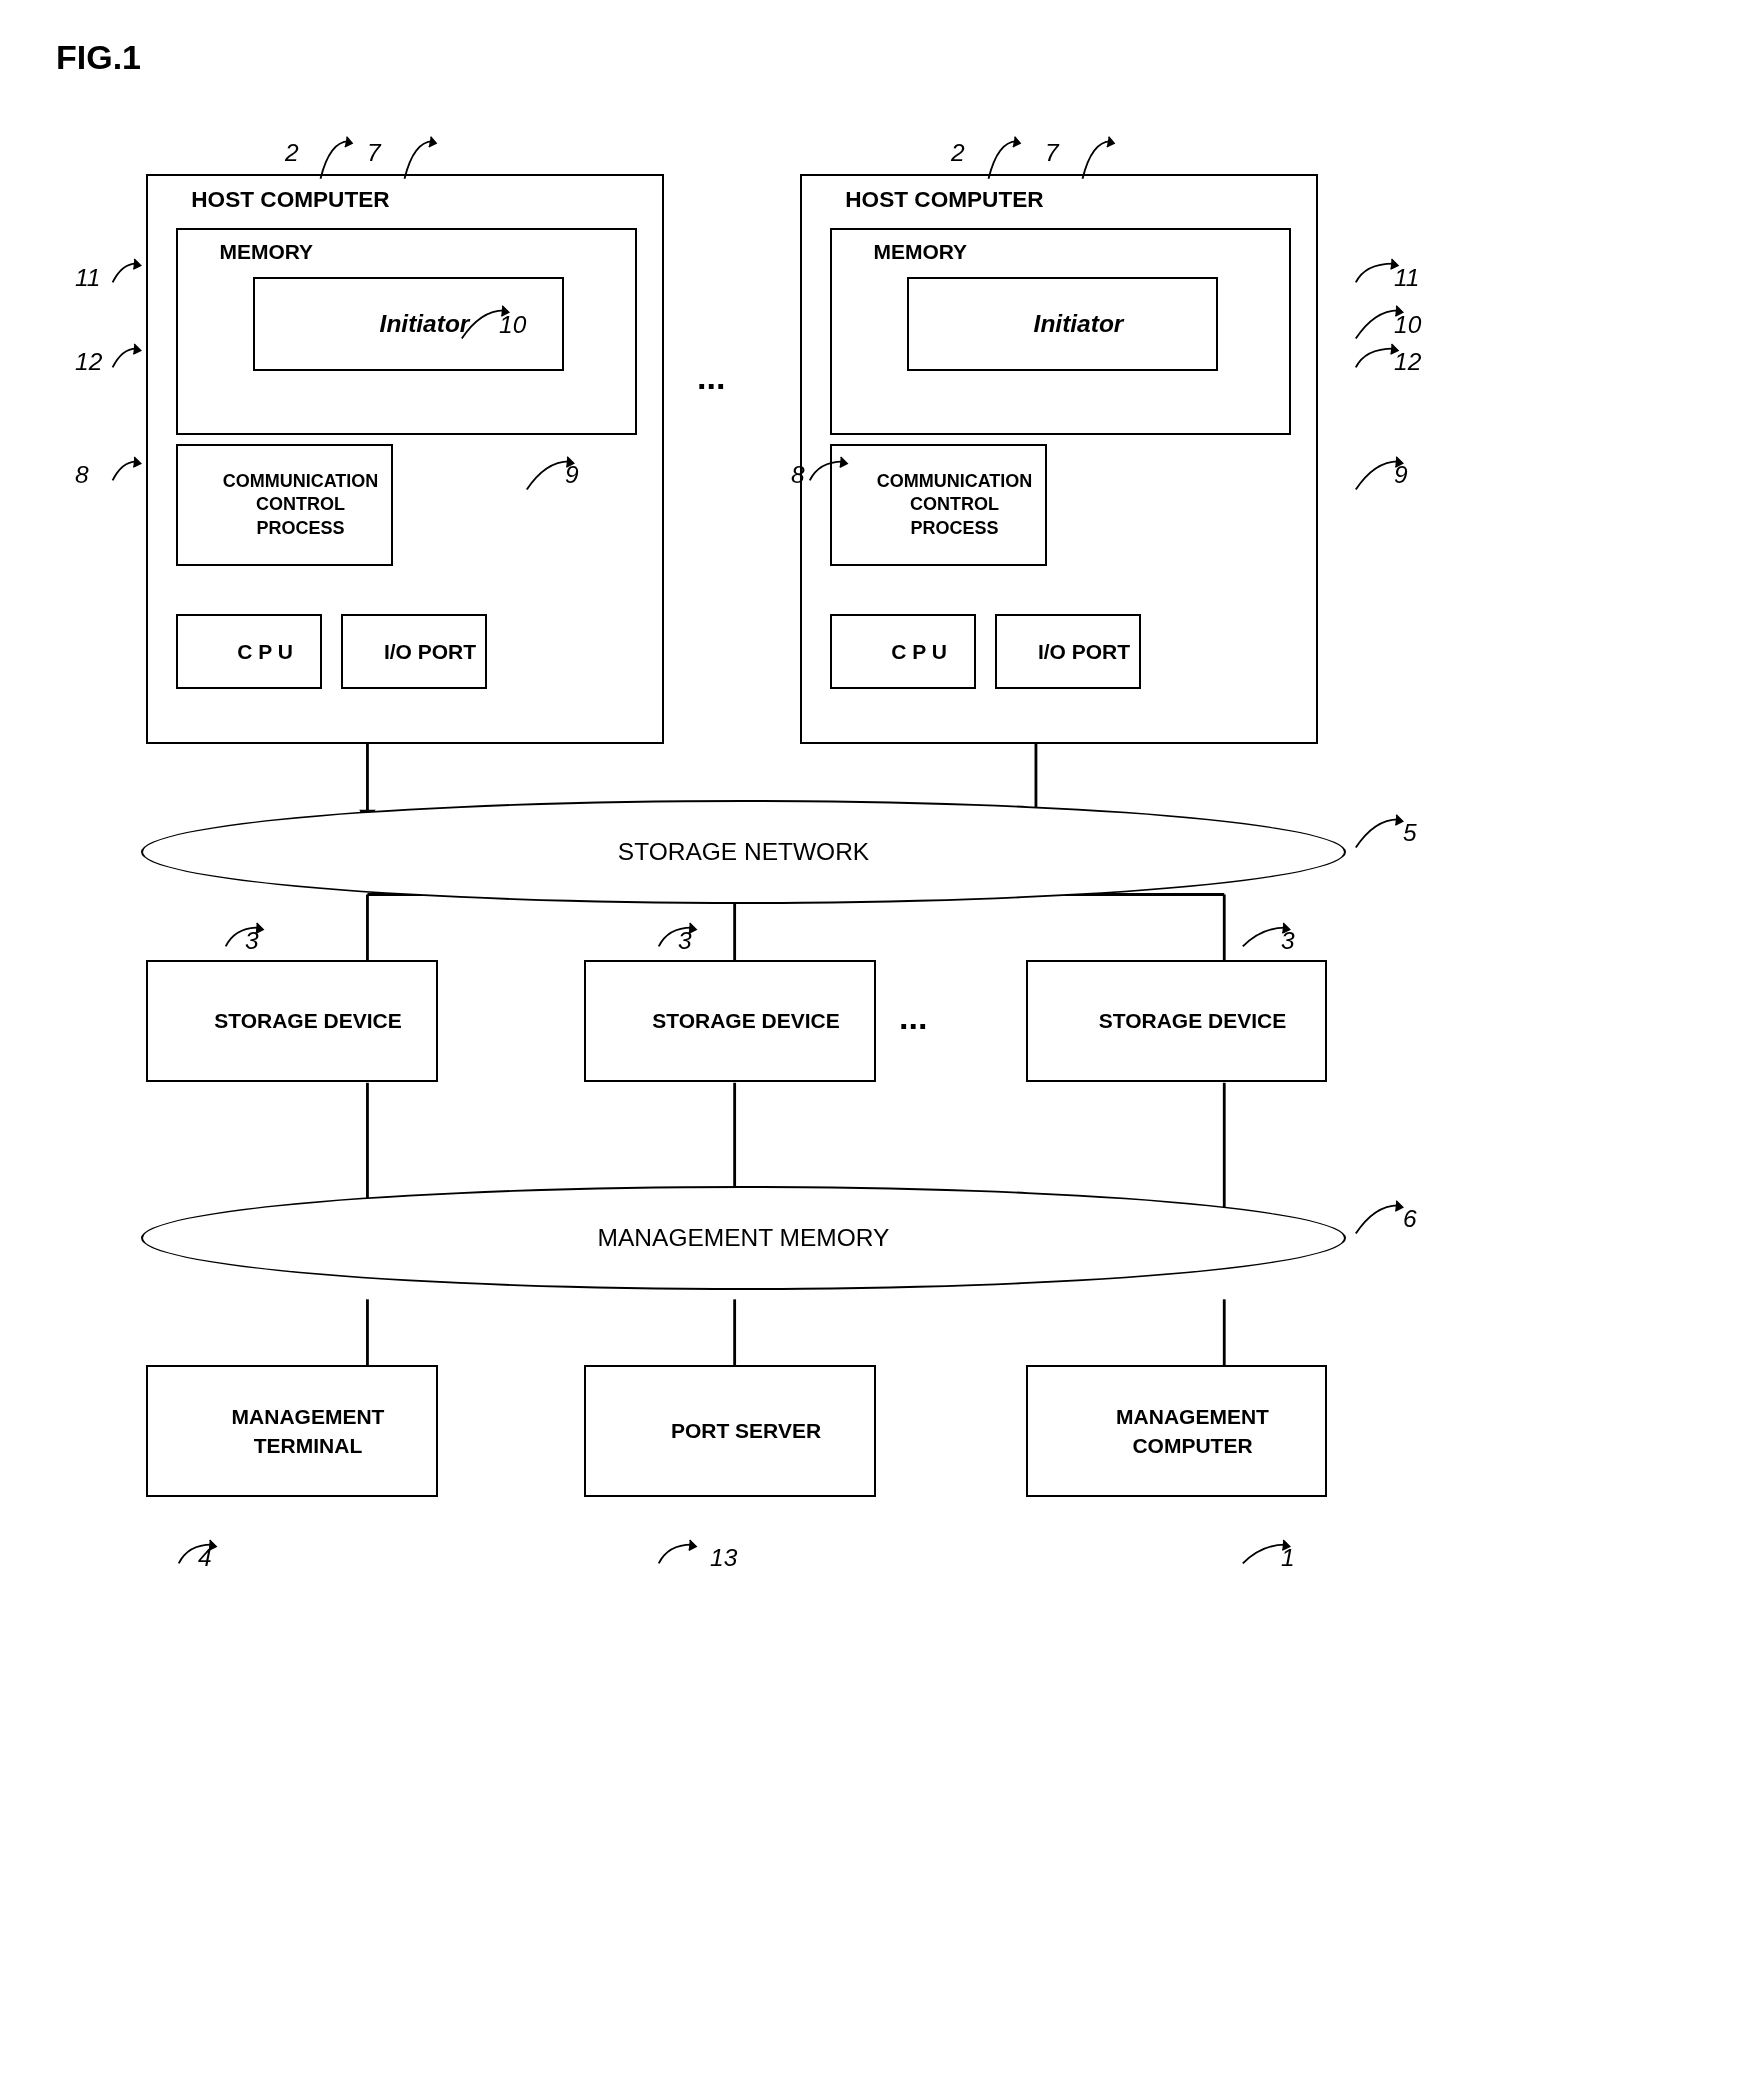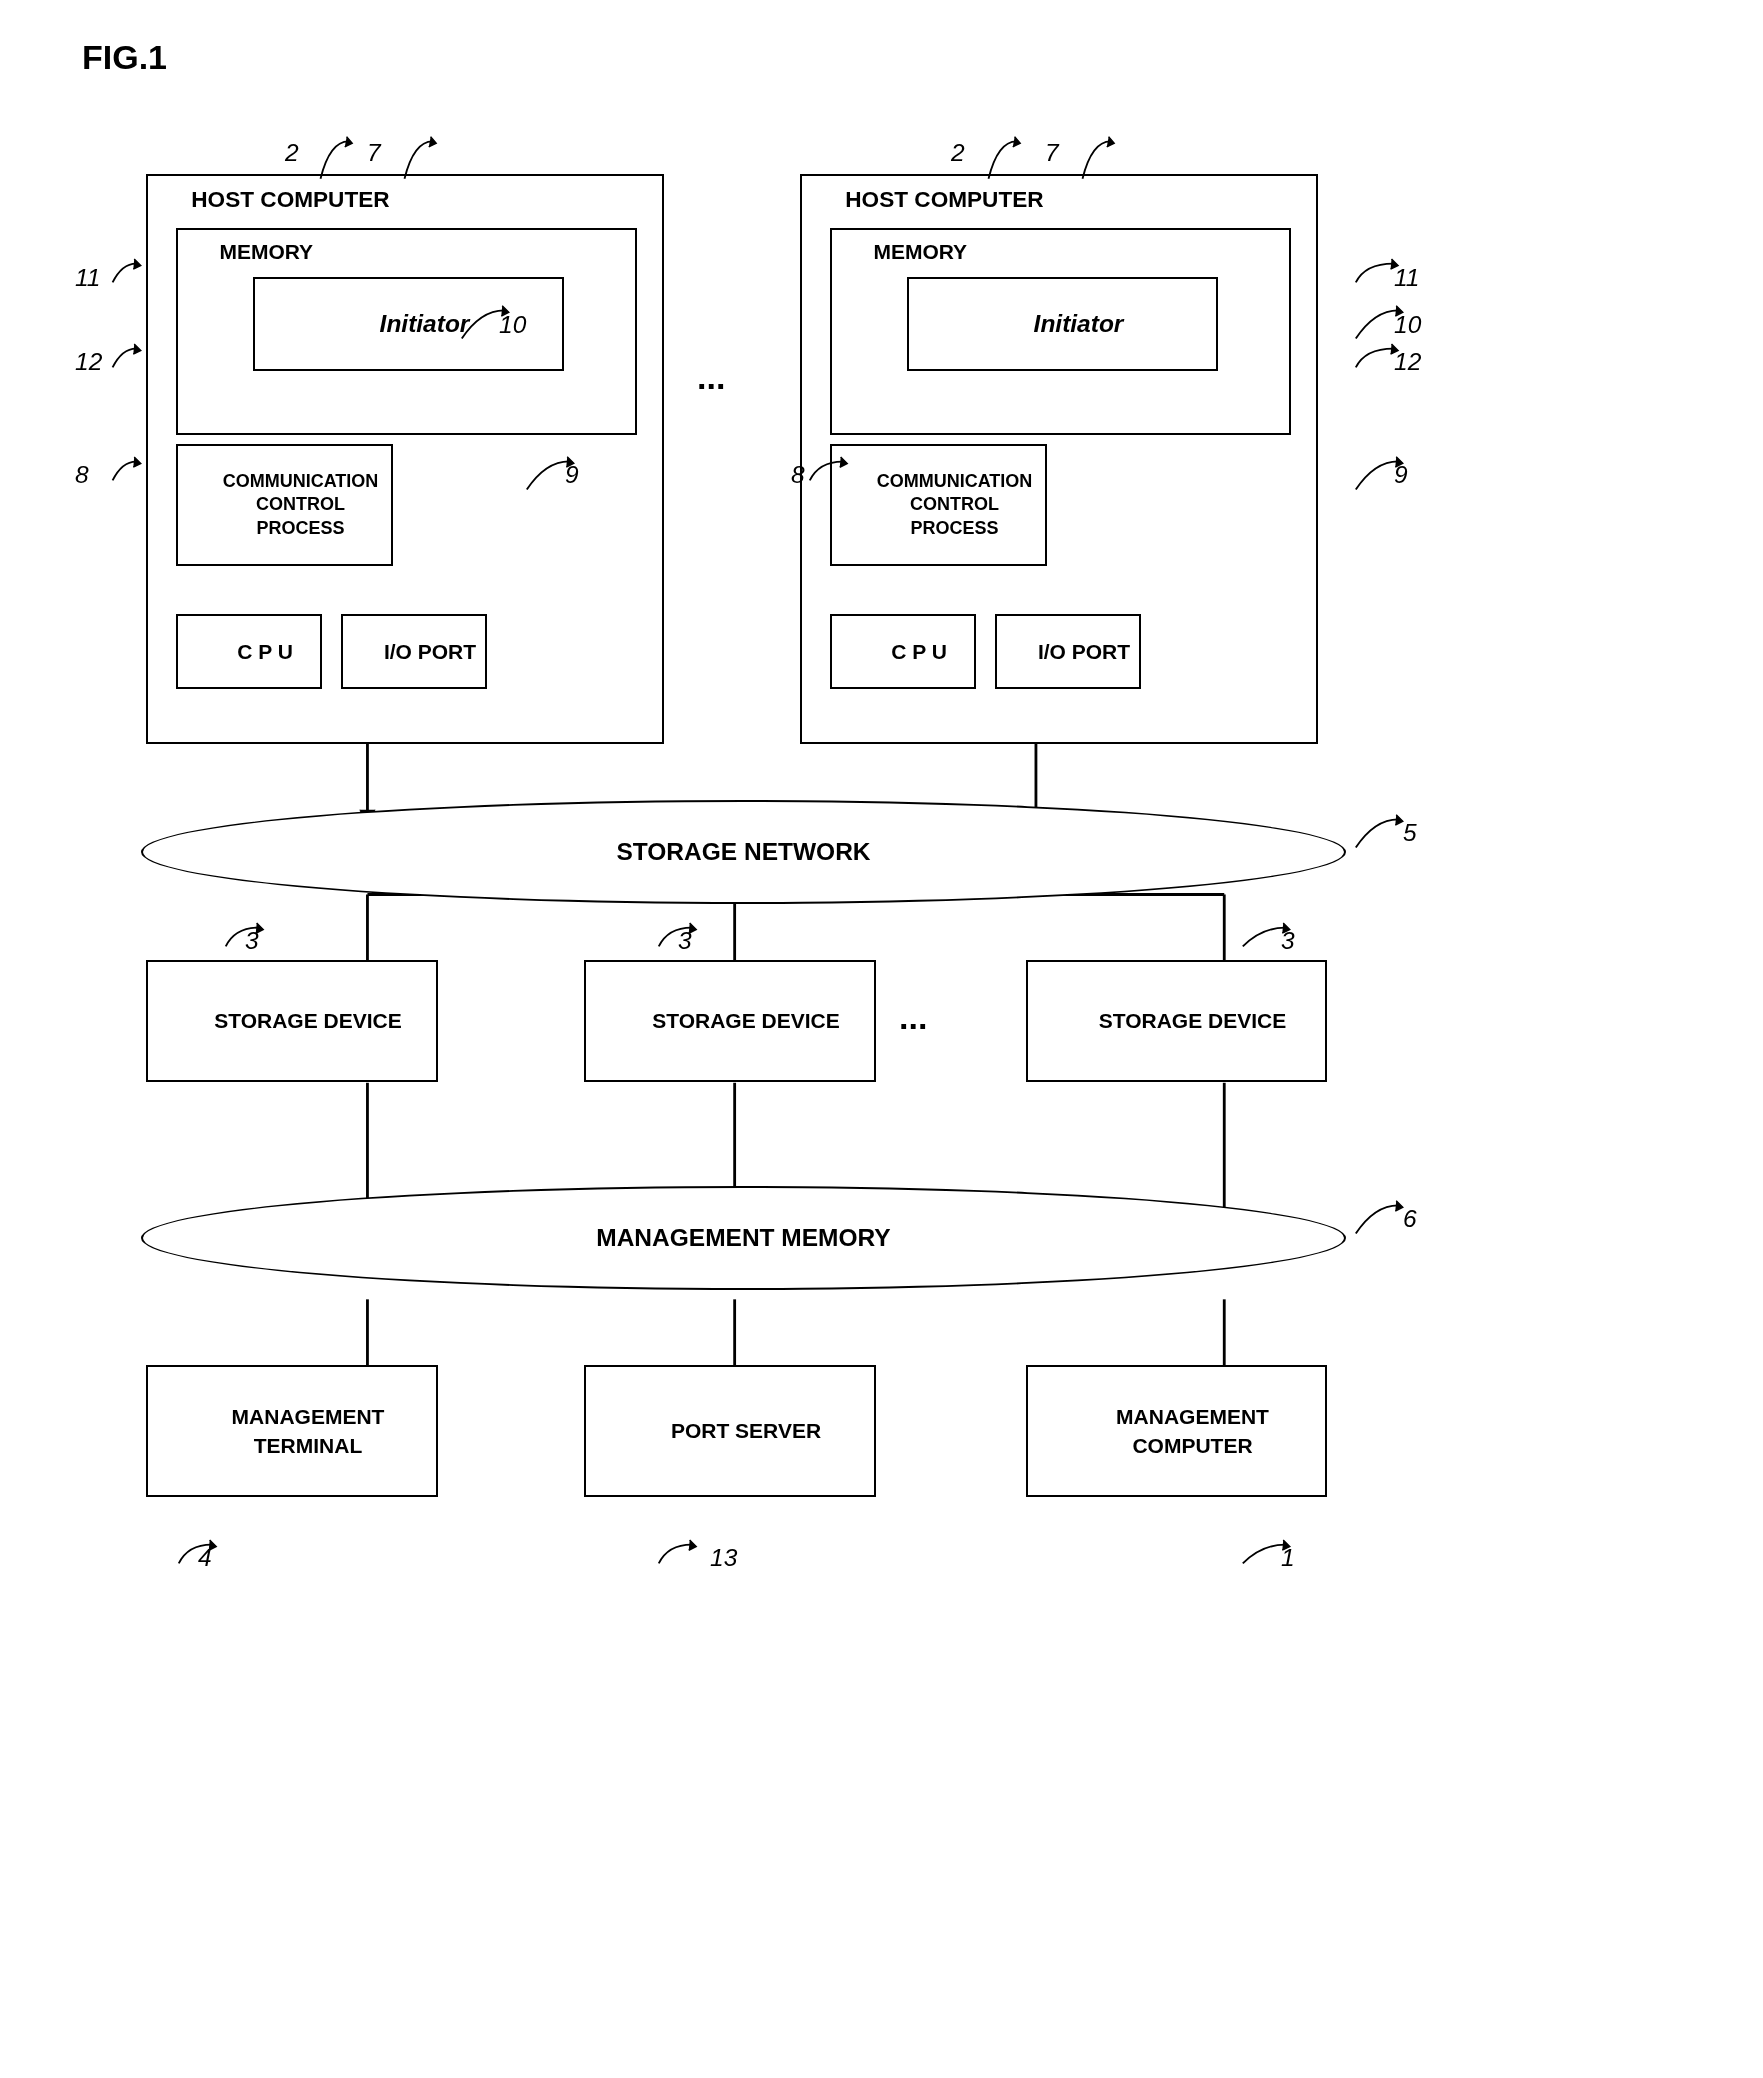--- a/index.html
+++ b/index.html
@@ -10,21 +10,20 @@
       height: 2078px;
       position: relative;
       overflow: hidden;
     }
     .fig-label {
       position: absolute;
       top: 38px;
       left: 56px;
       font-size: 34px;
       font-weight: bold;
-      margin-left: 26px;
     }
     
     .box {
       position: absolute;
       border: 2.8px solid #000;
       background: #fff;
       display: flex;
       align-items: center;
       justify-content: center;
       text-align: center;
@@ -40,21 +39,21 @@
       position: absolute;
       border: 2.8px solid #000;
       border-radius: 50%;
       background: #fff;
       display: flex;
       align-items: center;
       justify-content: center;
     }
     .ellipse-label {
       font-size: 24.5px;
-      font-weight: bold;
+      font-weight: normal;
     }
     
     .ref {
       position: absolute;
       font-size: 24.5px;
       font-style: italic;
     }
     
     svg.lines {
       position: absolute;

